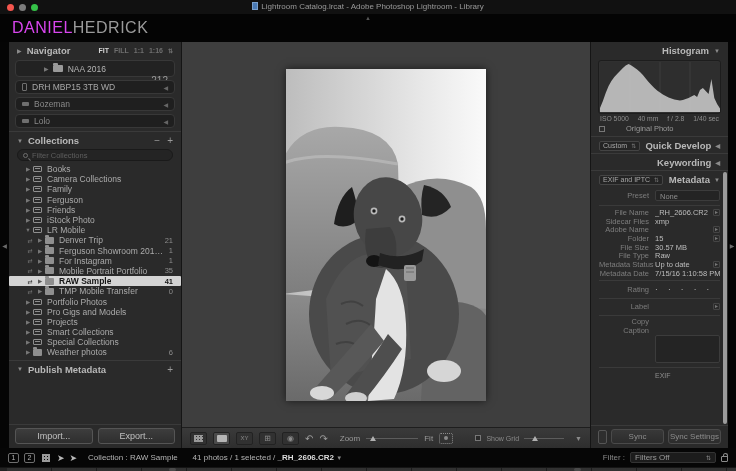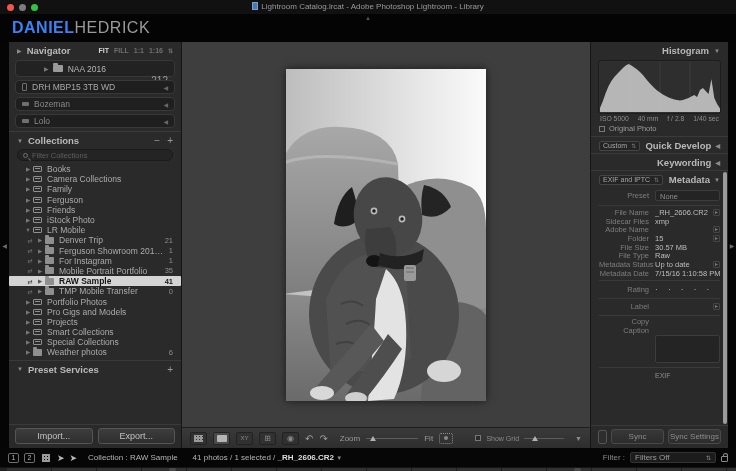--- a/index.html
+++ b/index.html
@@ -12,21 +12,21 @@
   
   .titlebar { height:14px; background:#111; display:flex; align-items:center; position:relative; }
   .traffic { display:flex; gap:5px; margin-left:7px; }
   .tl { width:7px; height:7px; border-radius:50%; }
   .tl.red{background:#f4564e;} .tl.yel{background:#7d7d7d;} .tl.grn{background:#35c148;}
   .win-title { position:absolute; left:0; right:0; text-align:center; font-size:8px; color:#9a9a9a; line-height:14px; }
   .doc-ico { display:inline-block; width:6px; height:8px; background:#4a7ab5; border:1px solid #7aa0cc; vertical-align:-1px; margin-right:3px; }
   
   .header { height:28px; background:#040404; display:flex; align-items:center; justify-content:space-between; padding:0 12px; position:relative; }
   .logo { font-size:16px; letter-spacing:.5px; white-space:nowrap; }
-  .logo b { color:#3b82f6; font-weight:bold; }
+  .logo b { color:#d946ef; font-weight:normal; }
   .logo span { color:#9a9a9a; font-weight:normal; }
   .collapse-top { position:absolute; left:50%; top:1px; transform:translateX(-50%); color:#555; font-size:6px; }
   .modules { display:flex; align-items:center; font-size:10.5px; }
   .module { color:#757575; padding:0 7px; cursor:default; }
   .module.active { color:#c3d3e4; }
   
   .main { display:flex; height:406px; background:#3e3e3e; }
   .edge-strip { width:9px; background:#050505; display:flex; align-items:center; justify-content:center; color:#6b6b6b; font-size:6px; }
   .left-panel { width:173px; background:#2a2a2a; border-right:1px solid #151515; display:flex; flex-direction:column; overflow:hidden; font-size:8.5px; }
   .center { flex:1; position:relative; background:#3e3e3e; display:flex; flex-direction:column; }
@@ -97,21 +97,21 @@
   .rot { font-size:10px; color:#9a9a9a; }
   .slider { width:52px; height:1px; background:#5c5c5c; position:relative; }
   .slider .thumb { position:absolute; top:-2px; width:0; height:0; border-left:3px solid transparent; border-right:3px solid transparent; border-bottom:5px solid #b0b0b0; }
   .tb-ico { width:14px; height:11px; border:1px dotted #8a8a8a; border-radius:2px; display:flex; align-items:center; justify-content:center; }
   .tb-ico .dot { width:4px; height:4px; border-radius:50%; background:#8a8a8a; }
   .chk { width:6px; height:6px; border:1px solid #777; background:#2a2a2a; }
   .tb-caret { margin-left:auto; color:#8a8a8a; font-size:7px; }
   
   .hist-wrap { margin:2px 7px 0 7px; background:#303030; border:1px solid #1d1d1d; border-radius:3px; padding:1px; flex:none; }
   .hist-info { display:flex; justify-content:space-between; padding:1px 9px 0 9px; font-size:6.8px; color:#8d8d8d; flex:none; }
-  .orig-row { display:flex; align-items:center; gap:4px; padding:2px 8px 3px 8px; font-size:7.5px; color:#9a9a9a; flex:none; }
+  .orig-row { display:flex; align-items:center; gap:21px; padding:2px 8px 3px 8px; font-size:7.5px; color:#9a9a9a; flex:none; }
   .phead .preset-dd { font-weight:normal; font-size:7px; color:#a8a8a8; background:#242424; border:1px solid #444; border-radius:2px; padding:0 3px; height:10px; display:flex; align-items:center; gap:4px; margin-right:4px; }
   .phead .dd-ud { color:#777; font-size:6px; }
   .phead .collapse { margin-left:4px; color:#8a8a8a; font-size:6px; }
   .meta-body { flex:1; overflow:hidden; display:flex; flex-direction:column; font-size:7.5px; }
   .mrow { display:flex; align-items:center; height:8.7px; padding:0 8px; flex:none; }
   .mrow .ml { width:56px; text-align:right; color:#7d7d7d; flex:none; padding-right:6px; white-space:nowrap; }
   .mrow .mv { color:#bdbdbd; white-space:nowrap; overflow:hidden; flex:1; }
   .mrow.has-action::after { content:"▸"; color:#777; font-size:6px; border:1px solid #444; border-radius:1px; padding:0 1px; line-height:5px; }
   .preset-row { height:13px; margin:2px 0 1px 0; }
   .preset-row .pv { background:#242424; border:1px solid #3c3c3c; border-radius:2px; padding:0 4px; color:#8d8d8d; flex:1; height:11px; line-height:11px; }
@@ -375,21 +375,21 @@
             <span class="sync">⇄</span>
             <span class="tri">▶</span>
             <span class="icon-col"></span>
             <span class="lbl">Weather photos</span>
             <span class="cnt">6</span>
           </div>
         </div>
 
       <div class="phead">
         <span class="tri">▼</span>
-        <span>Preset Services</span>
+        <span>Publish Metadata</span>
         <span class="spacer"></span>
         <span class="pm">+</span>
       </div>
 
       <div class="lp-spacer"></div>
 
       <div class="btnrow">
         <div class="lr-btn">Import...</div>
         <div class="lr-btn">Export...</div>
       </div>

